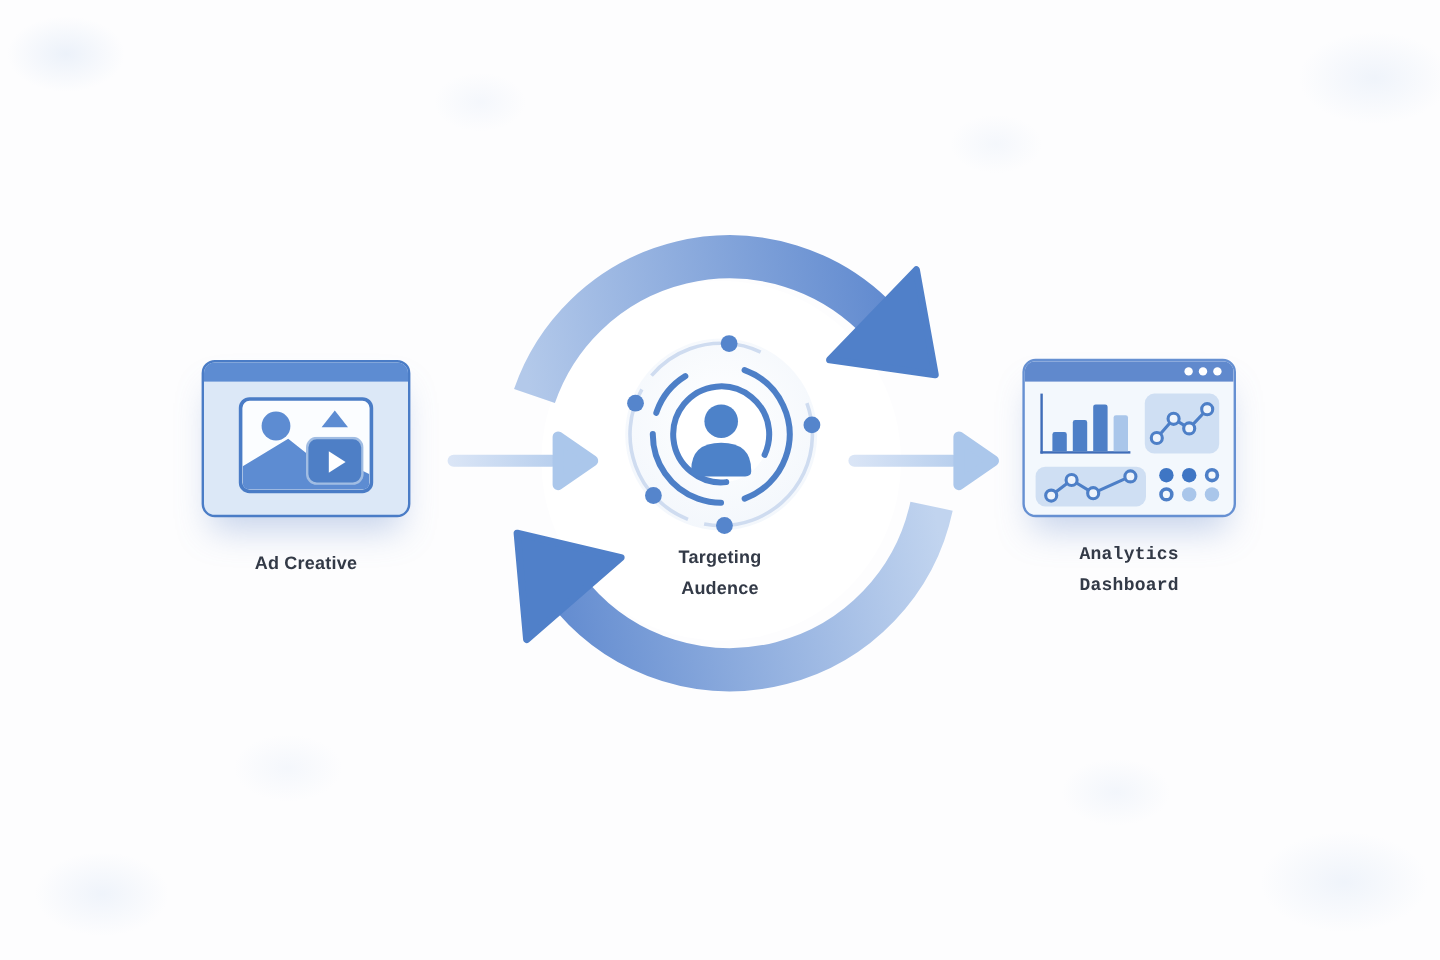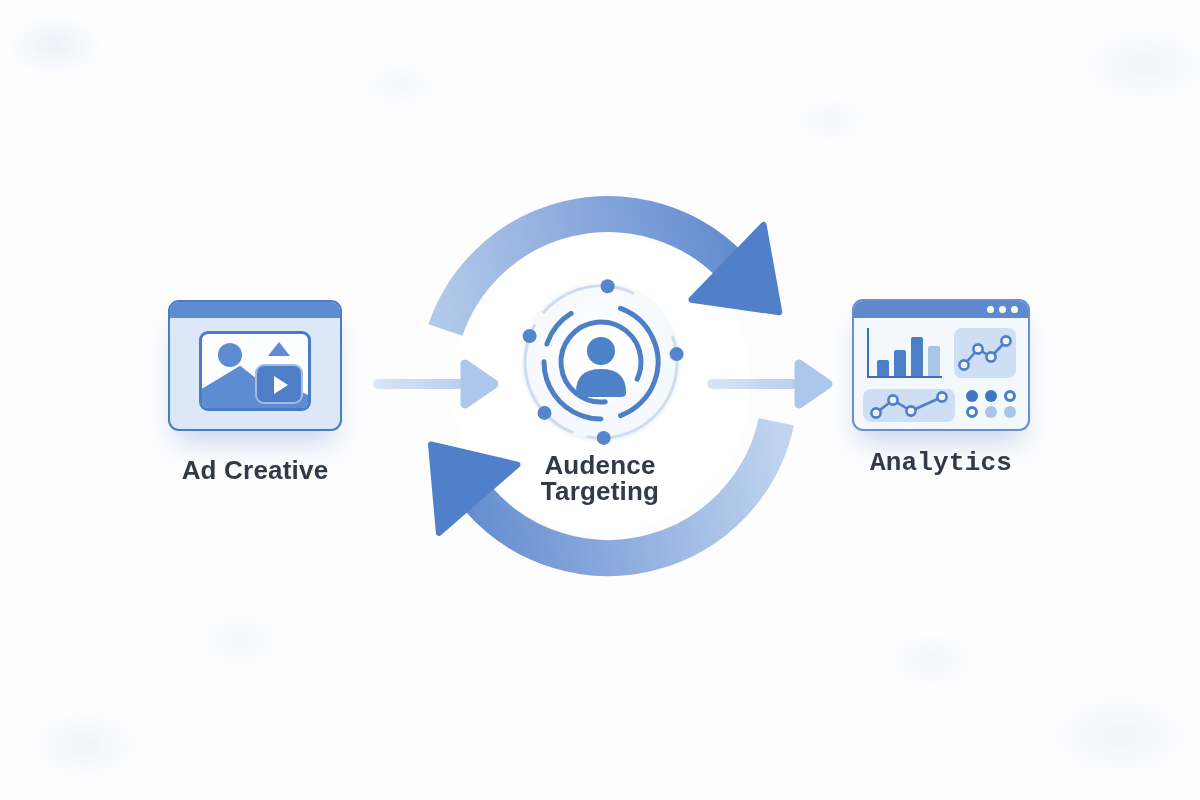--- a/index.html
+++ b/index.html
@@ -17,21 +17,21 @@
       radial-gradient(100px 60px at 1120px 735px, rgba(168,196,234,.16), transparent 70%),
       radial-gradient(55px 35px at 400px 85px, rgba(168,196,234,.10), transparent 70%),
       radial-gradient(55px 35px at 830px 120px, rgba(168,196,234,.10), transparent 70%),
       radial-gradient(65px 40px at 240px 640px, rgba(168,196,234,.10), transparent 70%),
       radial-gradient(65px 40px at 930px 660px, rgba(168,196,234,.12), transparent 70%);
   }
 
   
   .node-label{
     position:absolute;width:220px;text-align:center;
-    font-size:26px;font-weight:700;color:#333a47;line-height:26px;
+    font-size:15px;font-weight:700;color:#333a47;line-height:26px;
     letter-spacing:.2px;
   }
 
   
   .ad-card{
     position:absolute;left:168px;top:300px;width:174px;height:131px;
     background:#dce8f7;border:2px solid #4a7cc6;border-radius:11px;
     box-shadow:0 18px 28px -8px rgba(110,145,205,.38);
     overflow:hidden;box-sizing:border-box;
   }
@@ -166,22 +166,22 @@
     <circle cx="601" cy="362" r="57" fill="none" stroke="#4d7fc7" stroke-width="5" stroke-linecap="round" stroke-dasharray="139 20 89.5 18 39.8 51.7" transform="rotate(-70 601 362)"></circle>
     <circle cx="601" cy="362" r="40" fill="#ffffff" stroke="#4d7fc7" stroke-width="5" stroke-linecap="round" stroke-dasharray="210 41" transform="rotate(84 601 362)"></circle>
     <g fill="#4d82c9">
       <circle cx="601" cy="351" r="14"></circle>
       <path d="M 576 392 Q 576 369 601 369 Q 626 369 626 392 L 626 393 Q 626 397 621 397 L 581 397 Q 576 397 576 393 Z"></path>
     </g>
   </g>
 </svg>
 
 <div class="node-label" style="left:490px;top:452px;">
+  <div>Targeting</div>
   <div>Audence</div>
-  <div>Targeting</div>
 </div>
 
 <div class="dash-card">
   <div class="dash-topbar">
       <span class="win-dot"></span>
       <span class="win-dot"></span>
       <span class="win-dot"></span>
     </div>
 
   <div class="dash-barchart">
@@ -216,13 +216,14 @@
     <span class="gdot dot-filled-dark"></span>
     <span class="gdot dot-outline"></span>
     <span class="gdot dot-outline"></span>
     <span class="gdot dot-filled-light"></span>
     <span class="gdot dot-filled-light"></span>
   </div>
 </div>
 
 <div class="node-label" style="left:831px;top:450px;font-family:Liberation Mono, monospace;">
   <div>Analytics</div>
+  <div>Dashboard</div>
 </div>
 
 </body></html>

